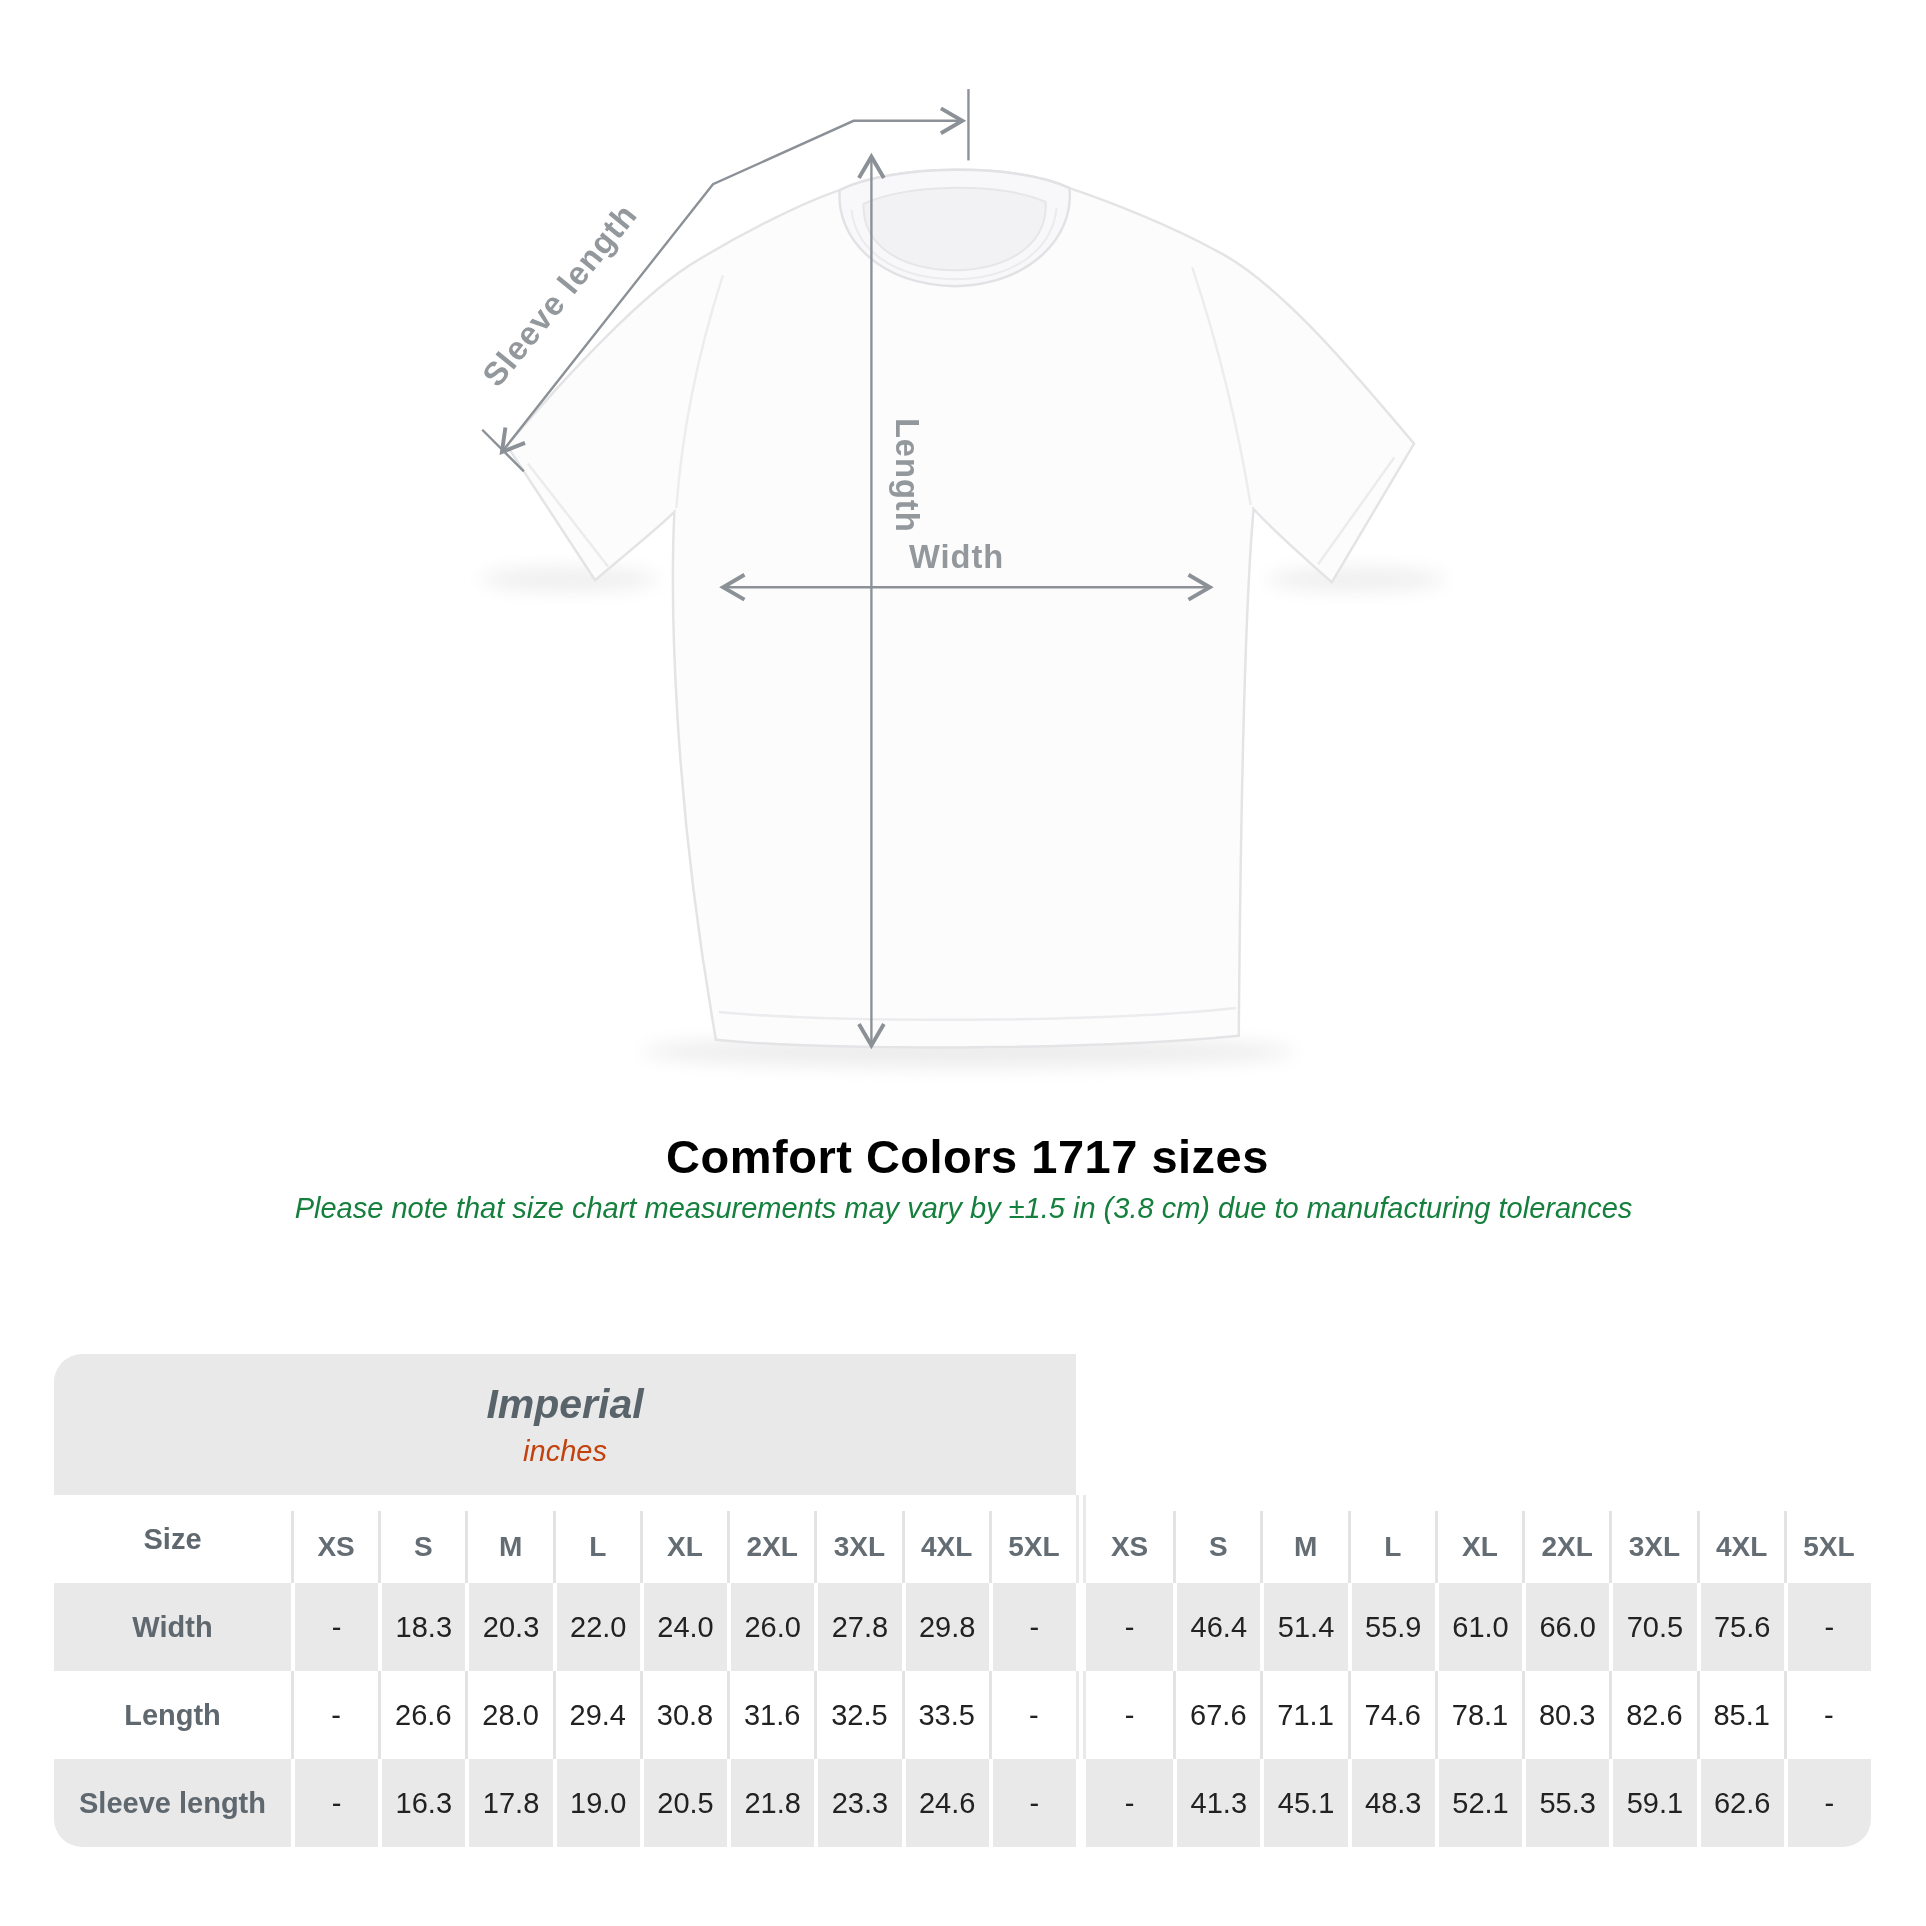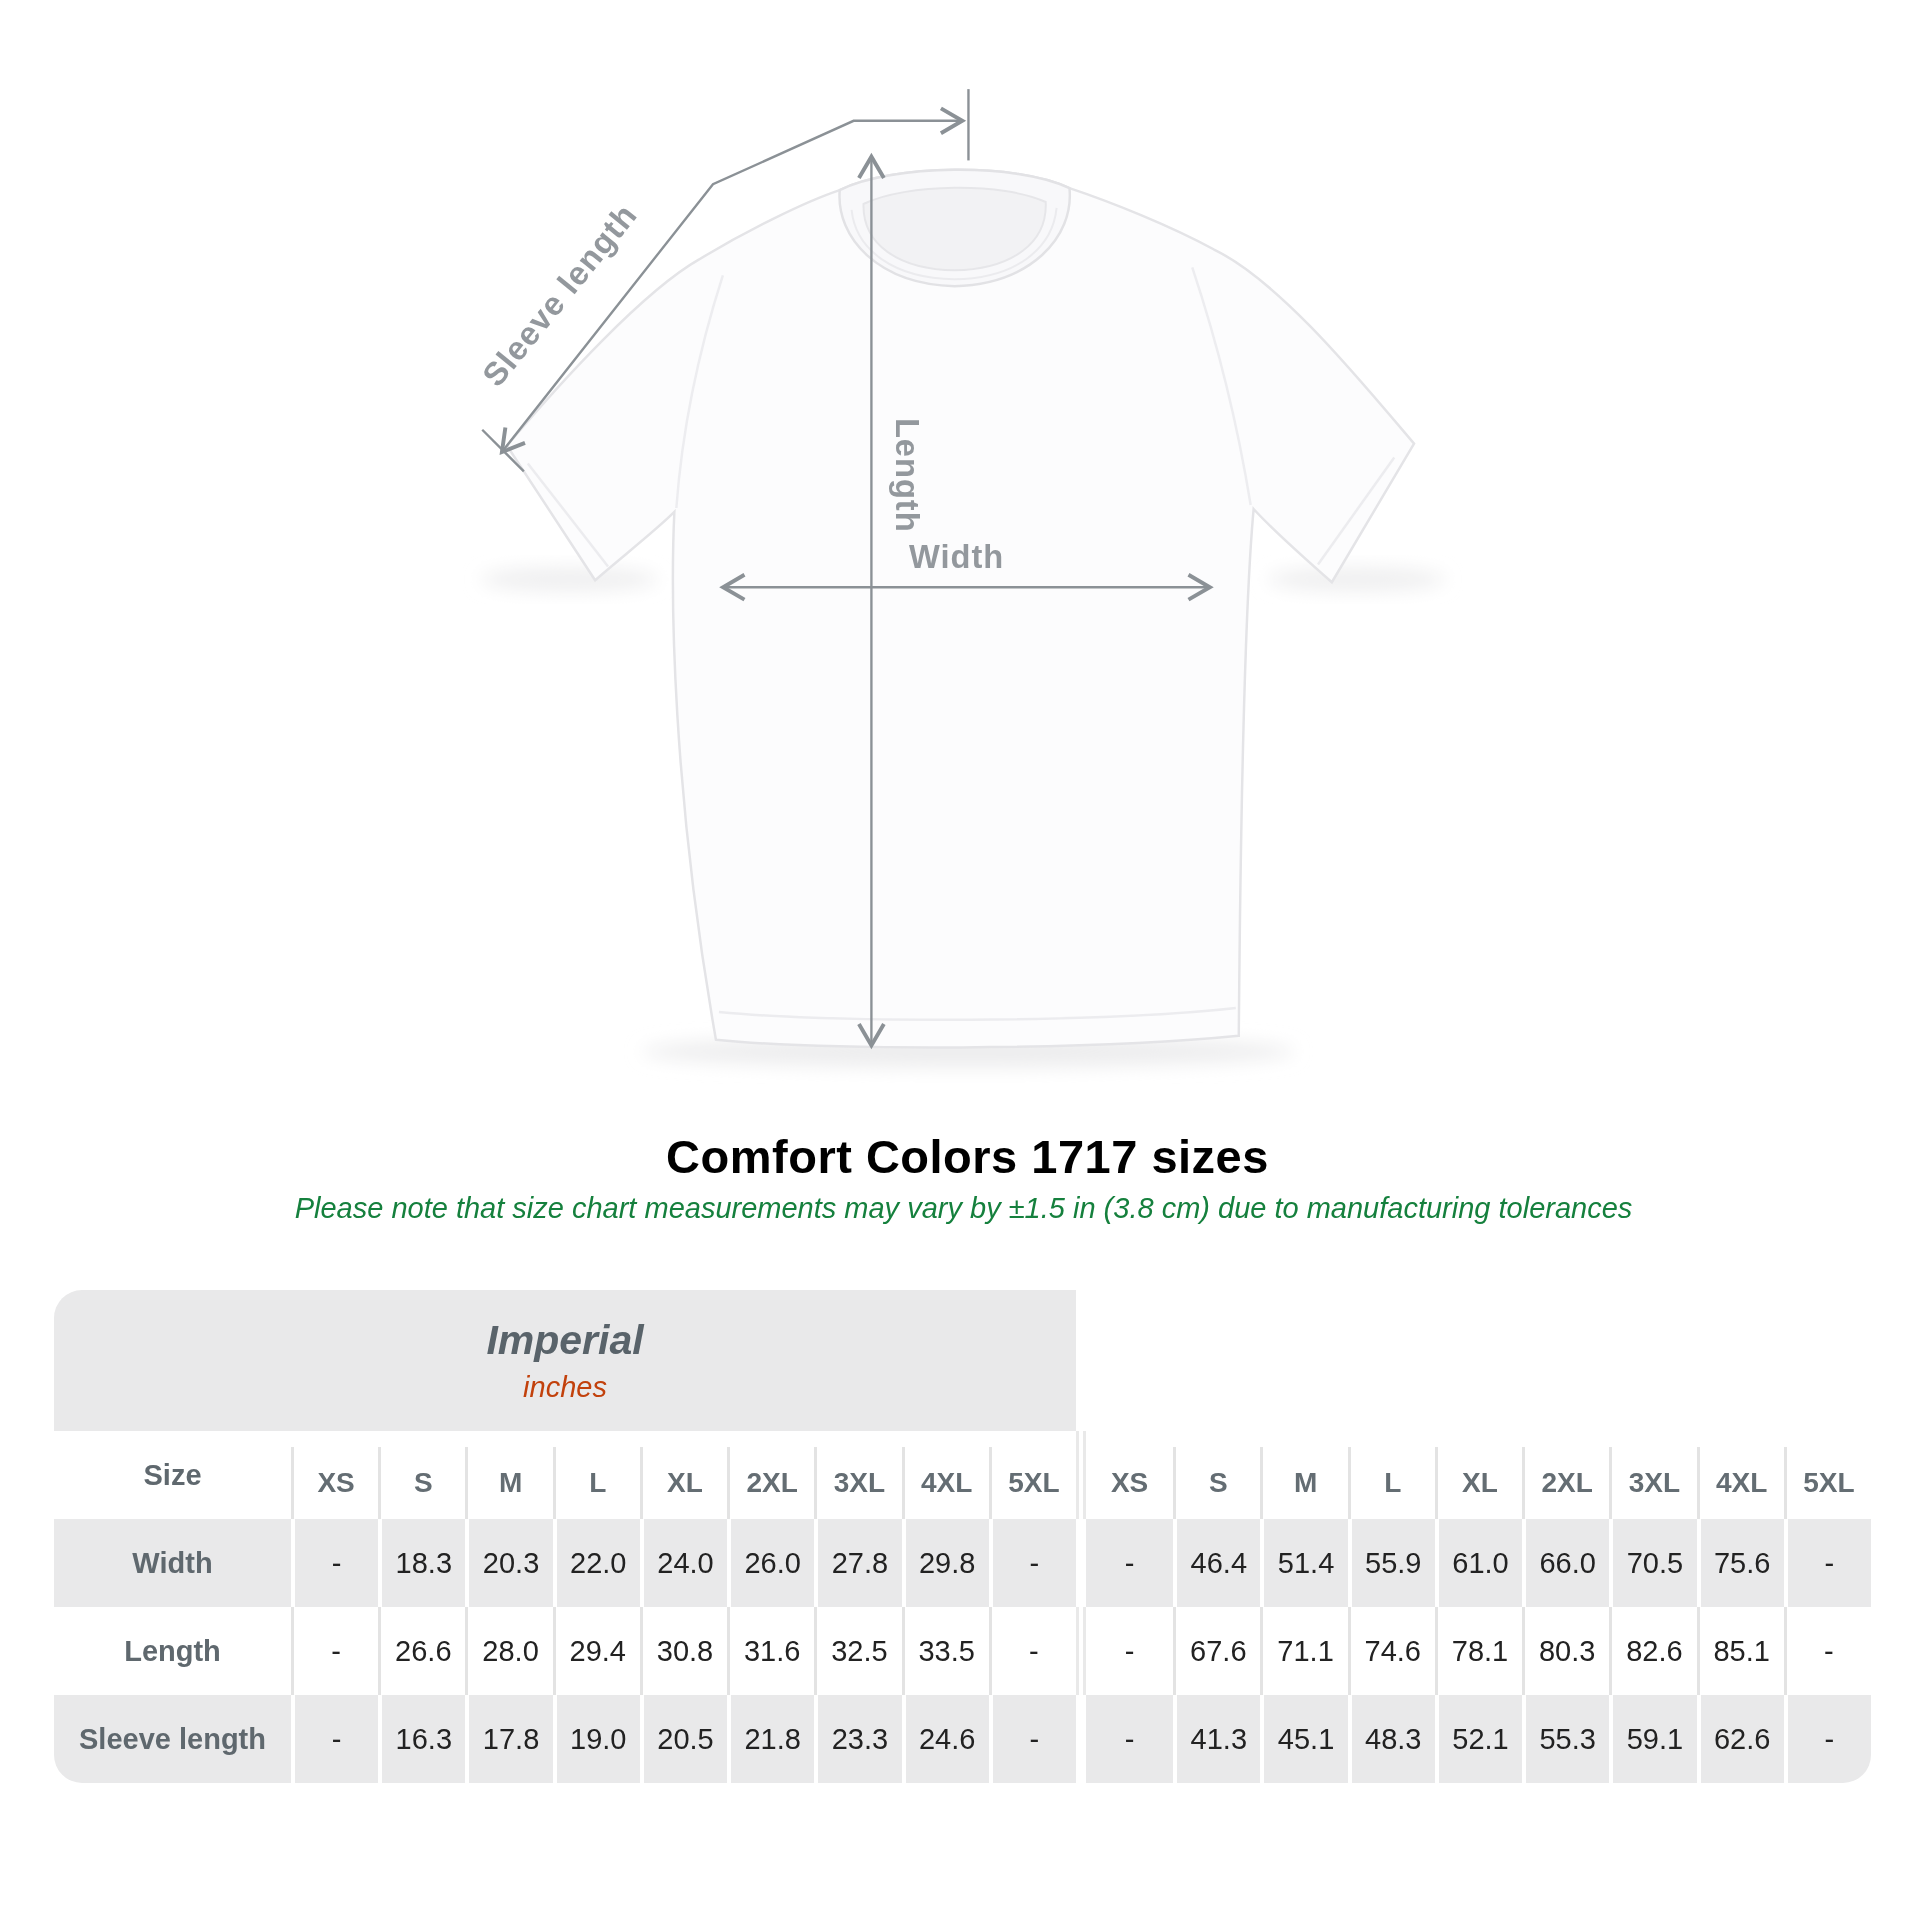--- a/index.html
+++ b/index.html
@@ -9,21 +9,21 @@
   }
   .diagram{position:absolute;left:0;top:0;width:1927px;height:1114px;}
   .page-title{
     position:absolute;left:4px;top:1129px;width:100%;text-align:center;
     font-size:47px;font-weight:700;color:#000000;letter-spacing:0.5px;
   }
   .page-subtitle{
     position:absolute;left:0;top:1192px;width:100%;text-align:center;
     font-size:29px;font-style:italic;color:#15803d;
   }
-  .sizetable{position:absolute;left:54px;top:1290px;width:1817px;}
+  .sizetable{position:absolute;left:54px;top:1354px;width:1817px;}
   .group-row{display:flex;gap:10px;height:141px;}
   .gbox{background:#e9e9ea;display:flex;flex-direction:column;align-items:center;justify-content:center;gap:7px;}
   .gbox.imperial{width:1022px;border-radius:28px 0 0 0;}
   .gbox.metric{flex:1;border-radius:0 28px 0 0;}
   .gname{font-size:41px;font-weight:700;font-style:italic;color:#59636a;}
   .gunit{font-size:29px;font-style:italic;color:#c2410c;}
   .trow{display:grid;grid-template-columns:237px repeat(9,1fr) 10px repeat(9,1fr);height:88px;}
   .cell{display:flex;align-items:center;justify-content:center;min-width:0;}
   .label{font-weight:700;font-size:29px;color:#5f686e;}
   .hdr{font-weight:700;font-size:28px;color:#646d73;margin-top:16px;}

